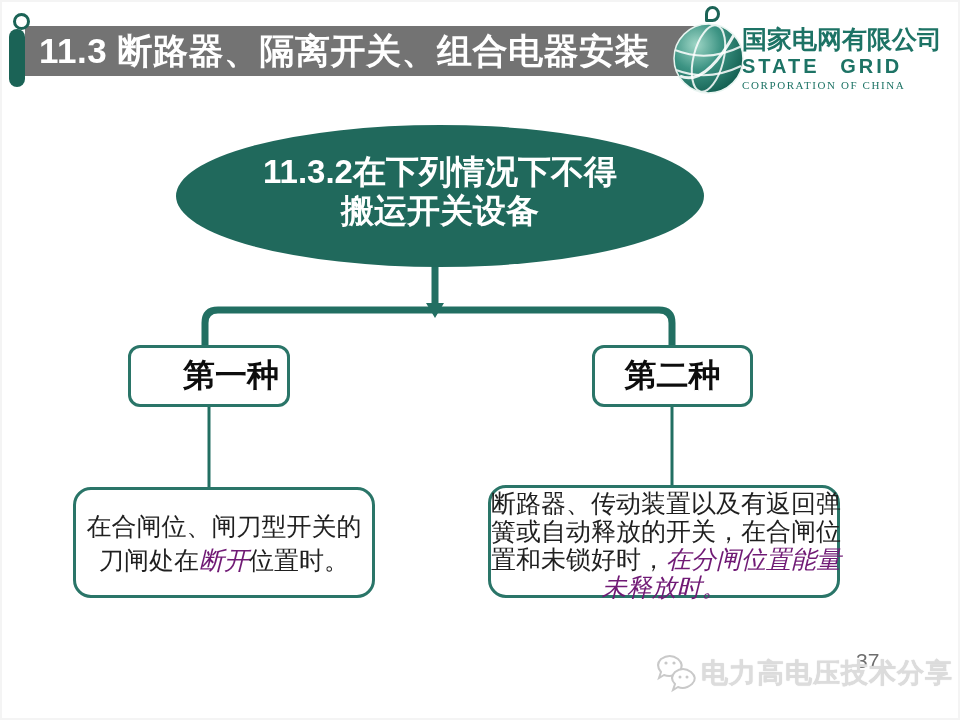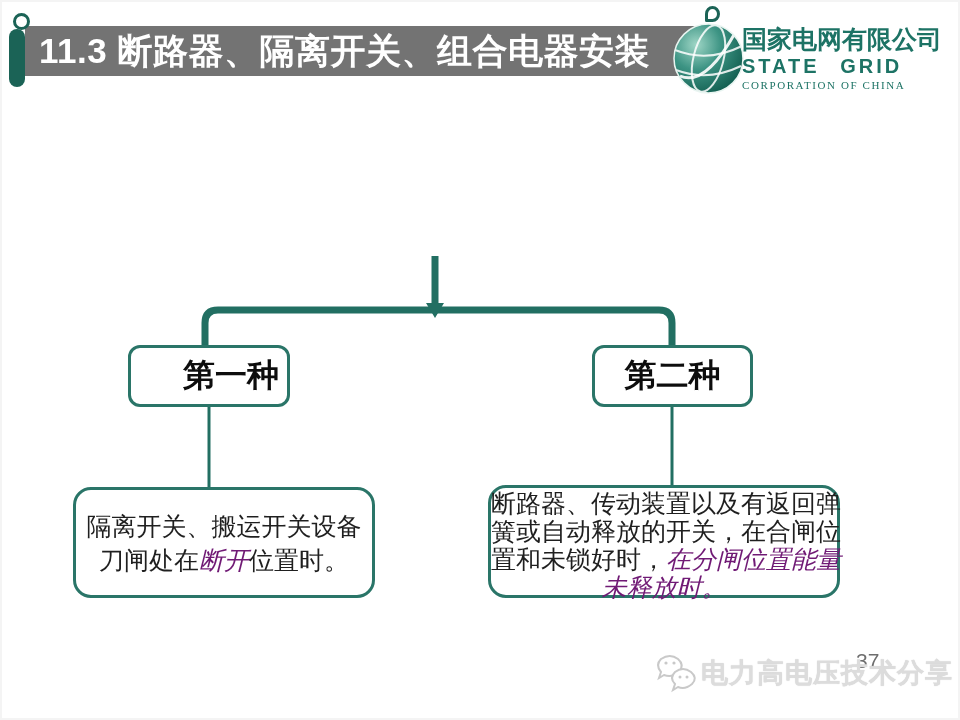--- a/index.html
+++ b/index.html
@@ -125,30 +125,36 @@
   <svg class="connectors" viewBox="0 0 960 720">
     <g stroke="#226f62" fill="none">
       <line x1="435" y1="256" x2="435" y2="305" stroke-width="7"></line>
       <path d="M205,347 L205,323 Q205,310 218,310 L659,310 Q672,310 672,323 L672,347" stroke-width="7"></path>
       <line x1="209" y1="406" x2="209" y2="489" stroke-width="3"></line>
       <line x1="672" y1="406" x2="672" y2="487" stroke-width="3"></line>
     </g>
     <path d="M426,303 L444,303 L435,318 Z" fill="#226f62"></path>
   </svg>
 
+  <div class="root-ellipse">
+    <div class="lines">
+      <div>11.3.2在下列情况下不得</div>
+      <div>搬运开关设备</div>
+    </div>
+  </div>
 
   <div class="type-box first">
     <span>第一种</span>
   </div>
   <div class="type-box second">
     <span>第二种</span>
   </div>
 
   <div class="desc-box first">
-    <span class="dline">隔离开关、搬运开关设备</span>
+    <span class="dline">在合闸位、闸刀型开关的</span>
     <span class="dline"><span>刀闸处在</span><span class="red">断开</span><span>位置时。</span></span>
   </div>
 
   <div class="desc-box second">
     <span class="dline">断路器、传动装置以及有返回弹</span>
     <span class="dline">簧或自动释放的开关，在合闸位</span>
     <span class="dline"><span>置和未锁好时，</span><span class="red">在分闸位置能量</span></span>
     <span class="dline red">未释放时。</span>
   </div>
 

